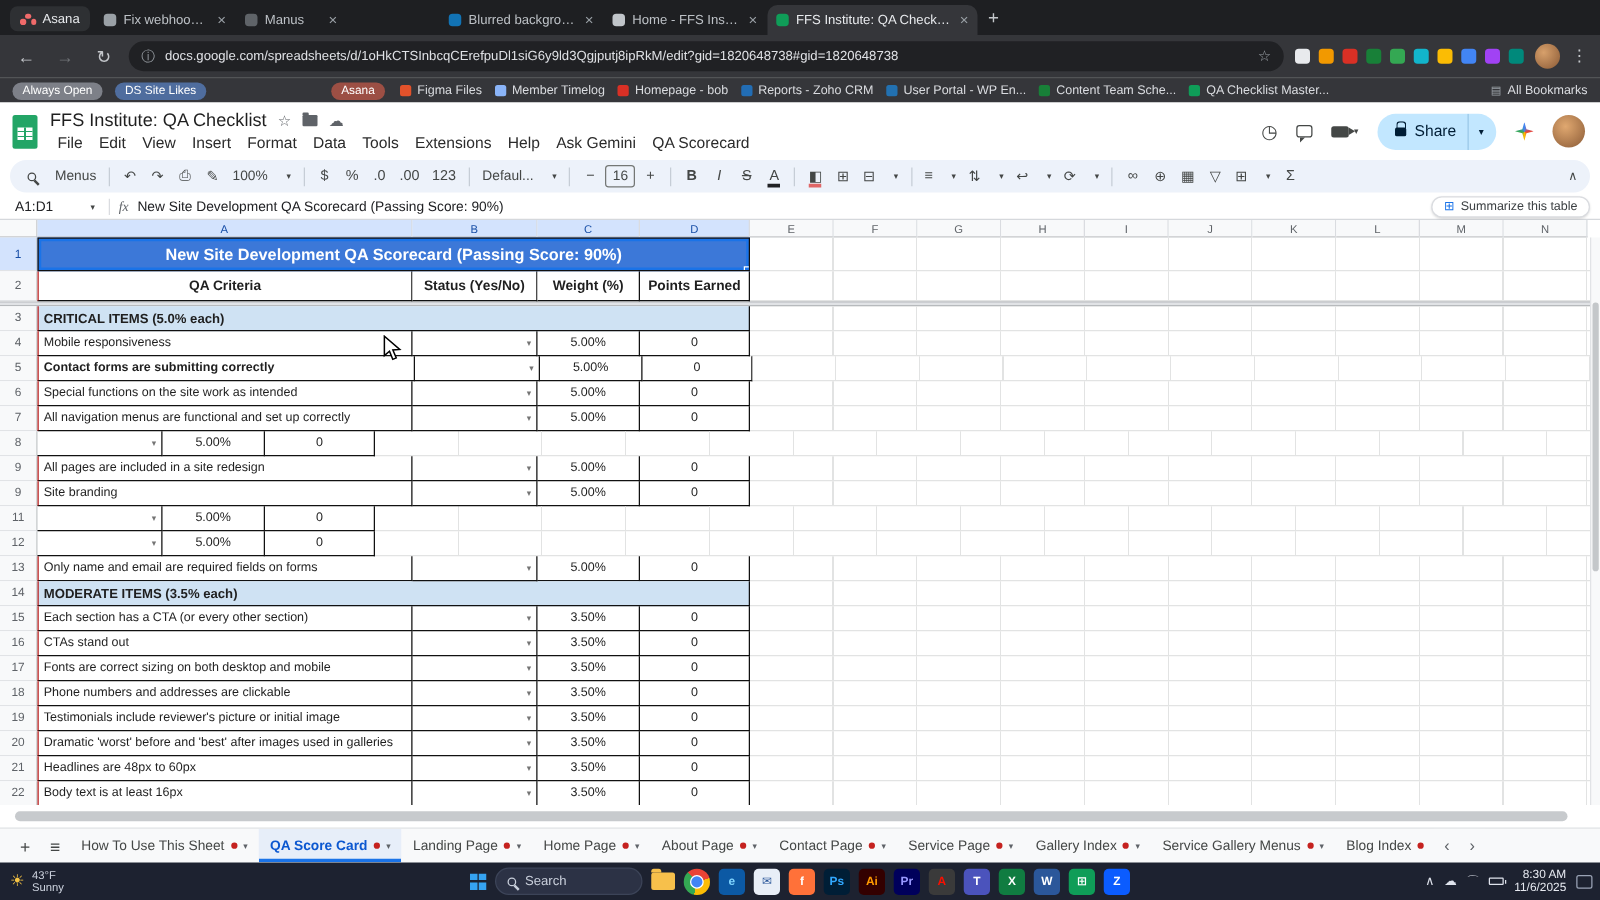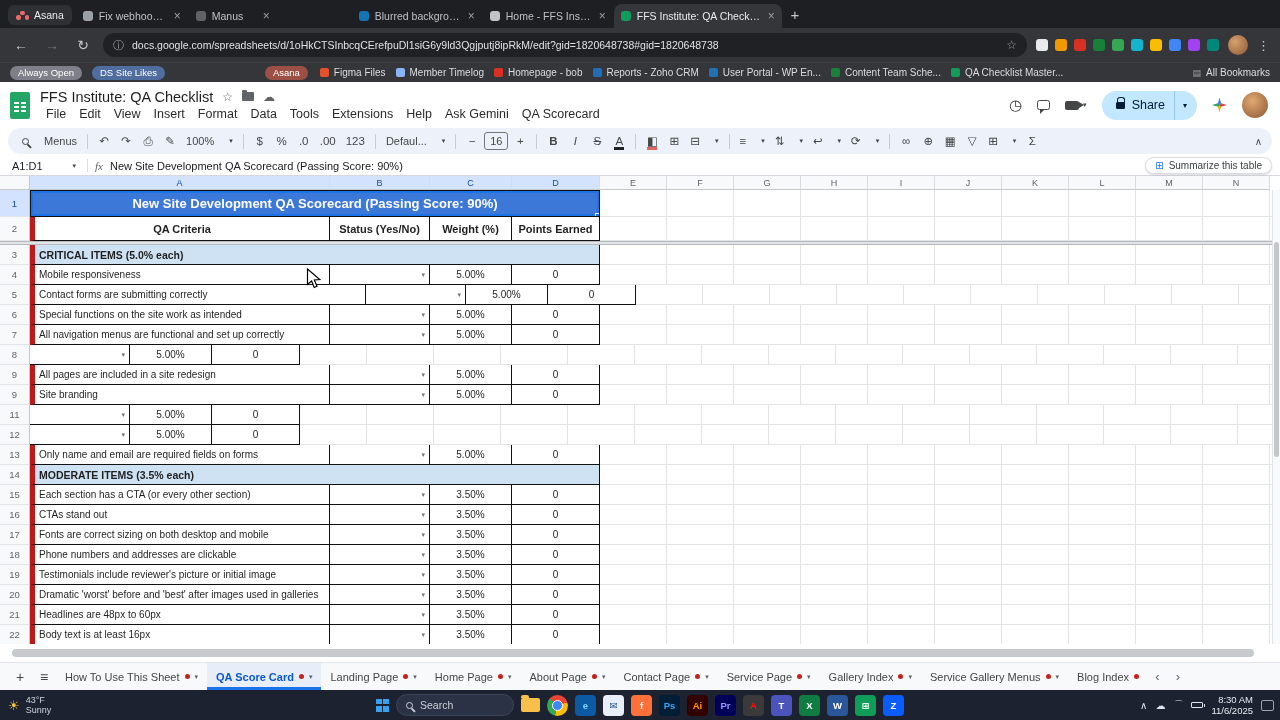--- a/index.html
+++ b/index.html
@@ -106,21 +106,21 @@
 .chrow{display:flex;height:14px}
 .corner{width:30px;background:#f8f9fa;border-right:1px solid #c6c8ca;border-bottom:1px solid #c6c8ca;flex:0 0 auto}
 .colhead{height:14px;background:#f8f9fa;border-right:1px solid #dadce0;border-bottom:1px solid #c6c8ca;font-size:9px;color:#5f6368;display:flex;align-items:center;justify-content:center;flex:0 0 auto}
 .colhead.sel{background:#d3e3fd;color:#174ea6}
 .grow{display:flex;height:20px}
 .grow.title{height:27px}
 .grow.header{height:24px}
 .gut{width:30px;background:#f8f9fa;border-right:1px solid #c6c8ca;border-bottom:1px solid #e1e3e6;font-size:9.5px;color:#5f6368;display:flex;align-items:center;justify-content:center;flex:0 0 auto}
 .gut.sel{background:#d3e3fd;color:#174ea6}
 .cell{border-right:1px solid #111;border-bottom:1px solid #111;display:flex;align-items:center;font-size:10px;color:#1f1f1f;flex:0 0 auto;min-width:0;overflow:hidden}
-.first{border-left:5px solid #b91c1c}
+.first{border-left:1px solid #b91c1c}
 .title-cell{justify-content:center;background:#3c78d8;color:#fff;font-weight:bold;font-size:13px;border-left:1px solid #111;border-top:1px solid #111;box-shadow:inset 0 0 0 2px #1a73e8;position:relative}
 .fill-handle{position:absolute;right:-2px;bottom:-3px;width:6px;height:6px;background:#1a73e8;border:1px solid #fff;z-index:5}
 .hcell{justify-content:center;font-weight:bold;font-size:11px;background:#fff}
 .scell{background:#cfe2f3;font-weight:bold;font-size:10.5px;padding-left:4px}
 .acell{padding-left:4px;white-space:nowrap}
 .bcell{position:relative}
 .dd{position:absolute;right:4px;top:50%;transform:translateY(-50%);font-size:7px;color:#757575}
 .ccell,.dcell{justify-content:center}
 .filler{flex:1;border-bottom:1px solid #e2e3e3;background:repeating-linear-gradient(to right,transparent 0 66px,#e2e3e3 66px 67px);min-width:0}
 .frozen{height:4px;background:#e1e3e6;border-top:1px solid #b7babd;border-bottom:1px solid #b7babd}
@@ -494,21 +494,21 @@
         <div class="cell acell first" style="width: 300px;">Mobile responsiveness</div>
         <div class="cell bcell" style="width: 100px;">
           <span class="dd">▾</span>
         </div>
         <div class="cell ccell" style="width: 82px;">5.00%</div>
         <div class="cell dcell" style="width: 88px;">0</div>
         <div class="filler"></div>
       </div>
       <div class="grow item">
         <div class="gut">5</div>
-        <div class="cell acell first" style="width: 336px;">Contact forms are submitting correctly</div>
+        <div class="cell acell first" style="width: 302px; font-weight: bold;">Contact forms are submitting correctly</div>
         <div class="cell bcell" style="width: 100px;">
           <span class="dd">▾</span>
         </div>
         <div class="cell ccell" style="width: 82px;">5.00%</div>
         <div class="cell dcell" style="width: 88px;">0</div>
         <div class="filler"></div>
       </div>
       <div class="grow item">
         <div class="gut">6</div>
         <div class="cell acell first" style="width: 300px;">Special functions on the site work as intended</div>

